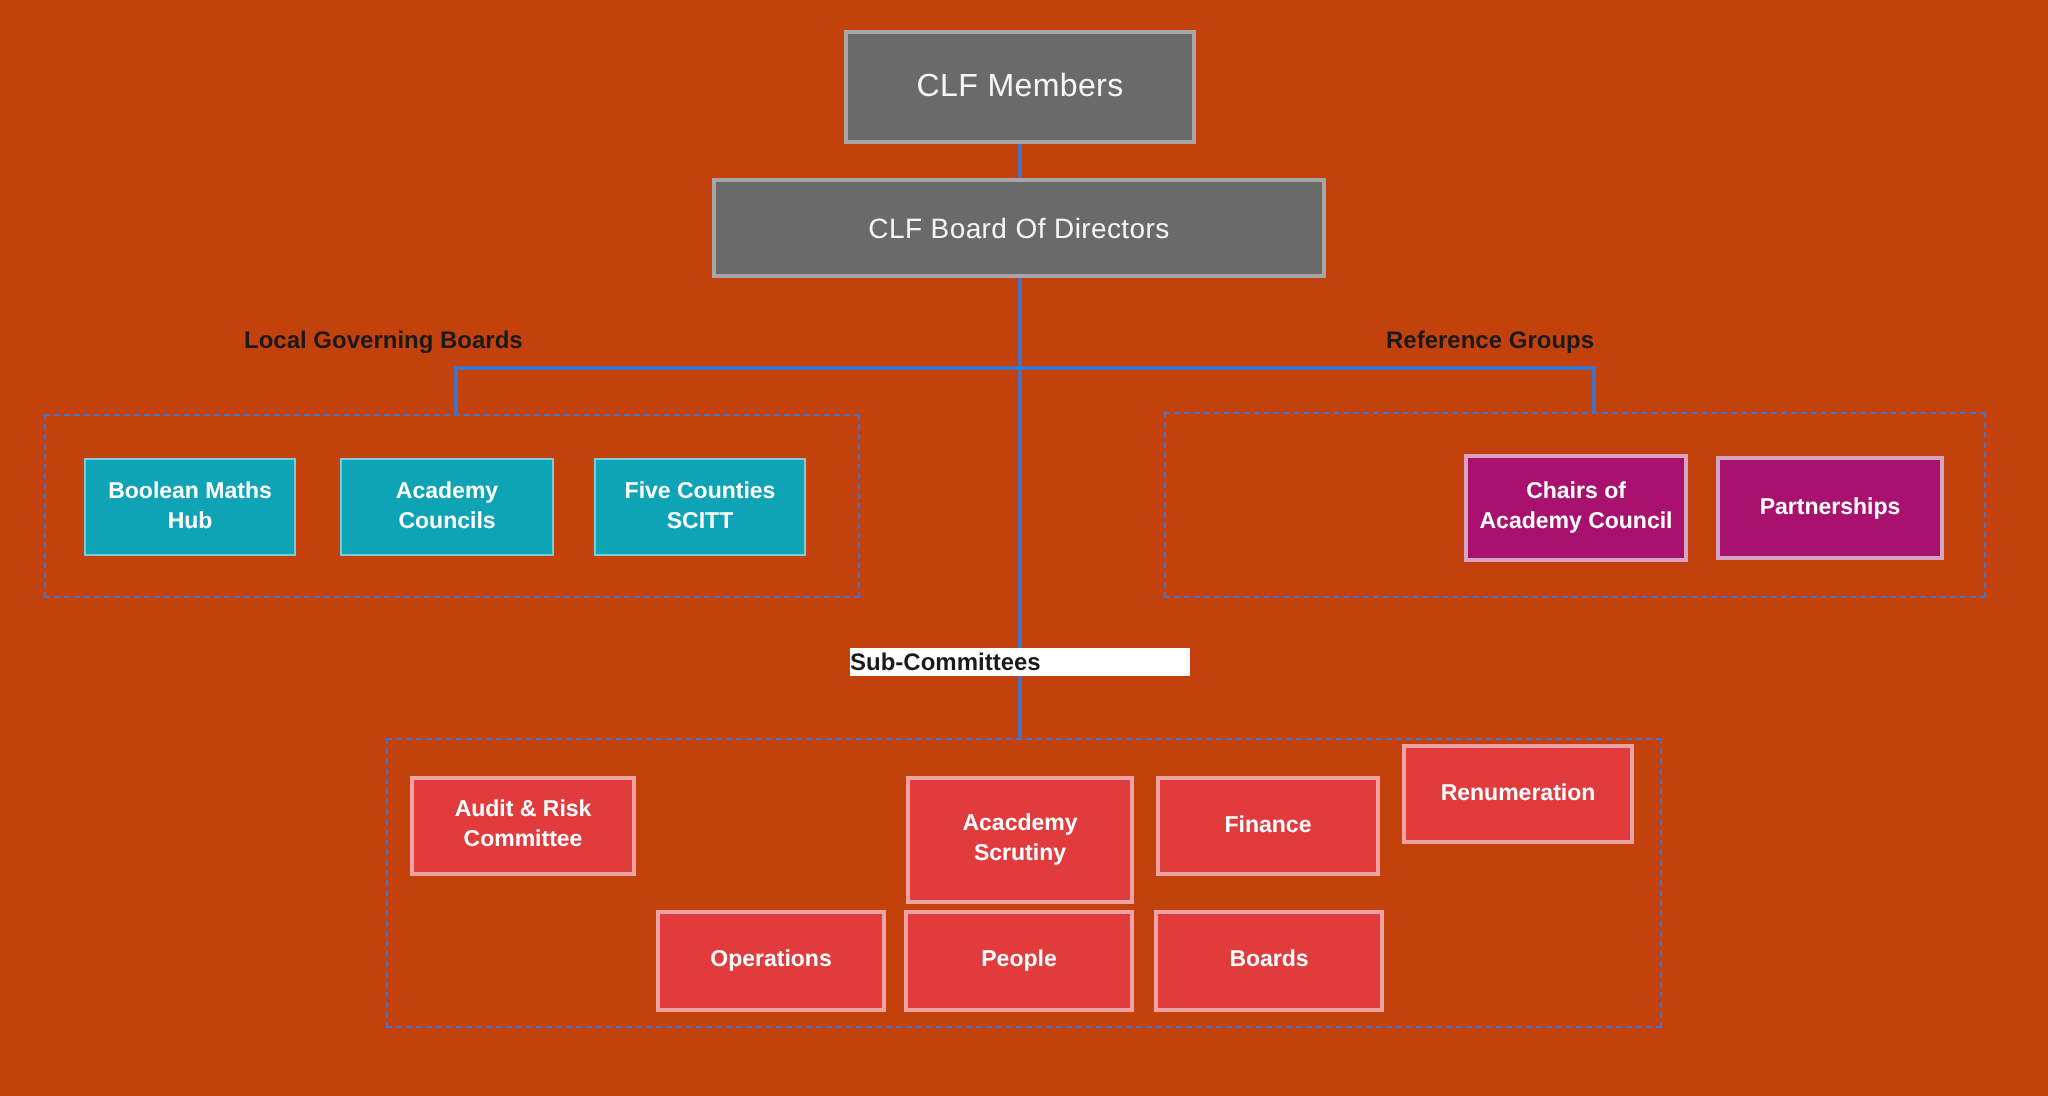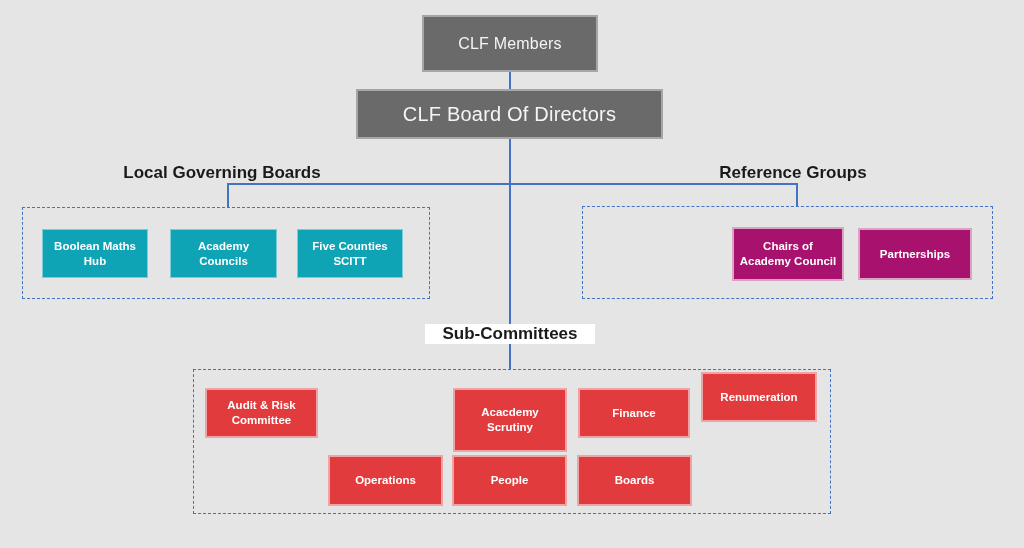--- a/index.html
+++ b/index.html
@@ -1,35 +1,35 @@
 <!DOCTYPE html>
 <html style="--gray: #6a6a6a; --gray_border: #a6a6a6; --teal: #0fa3b6; --magenta: #a9116e; --red: #e23b3e; --line: #4472c4; --label_dark: #1a1a1a;"><head>
 <meta charset="utf-8">
 <style>
   html,body { margin:0; padding:0; background:#ffffff; }
   #canvas {
-    position:relative; width:1024px; height:548px; background:#e5e5e5;
+    position:relative; width:1024px; height:548px; background:#c2410c;
     font-family:"Liberation Sans", sans-serif; overflow:hidden;
   }
   .line { position:absolute; background:var(--line); }
   .node {
     position:absolute; display:flex; align-items:center; justify-content:center;
     text-align:center; box-sizing:border-box; color:#ffffff;
   }
   .node-gray {
     background:var(--gray); border:2px solid var(--gray_border);
     color:#f5f5f5; font-size:16px; letter-spacing:.2px;
   }
-  .node-gray.small { font-size:20px; }
+  .node-gray.small { font-size:14px; }
   .group-frame {
     position:absolute; box-sizing:border-box;
     border:1px dashed var(--line); background:transparent;
   }
   .section-title {
-    position:absolute; text-align:center; font-weight:bold; font-size:17px;
+    position:absolute; text-align:left; font-weight:bold; font-size:12px;
     color:var(--label_dark);
   }
   .section-title.masked { background:#ffffff; }
   .chip {
     position:absolute; display:flex; align-items:center; justify-content:center;
     text-align:center; box-sizing:border-box; color:#ffffff; font-weight:bold;
     font-size:11.5px; line-height:1.3; padding:2px 5px;
   }
   .chip-teal    { background:var(--teal);    border:1px solid rgba(255,255,255,0.45); }
   .chip-magenta { background:var(--magenta); border:2px solid #d9a3c4; }

